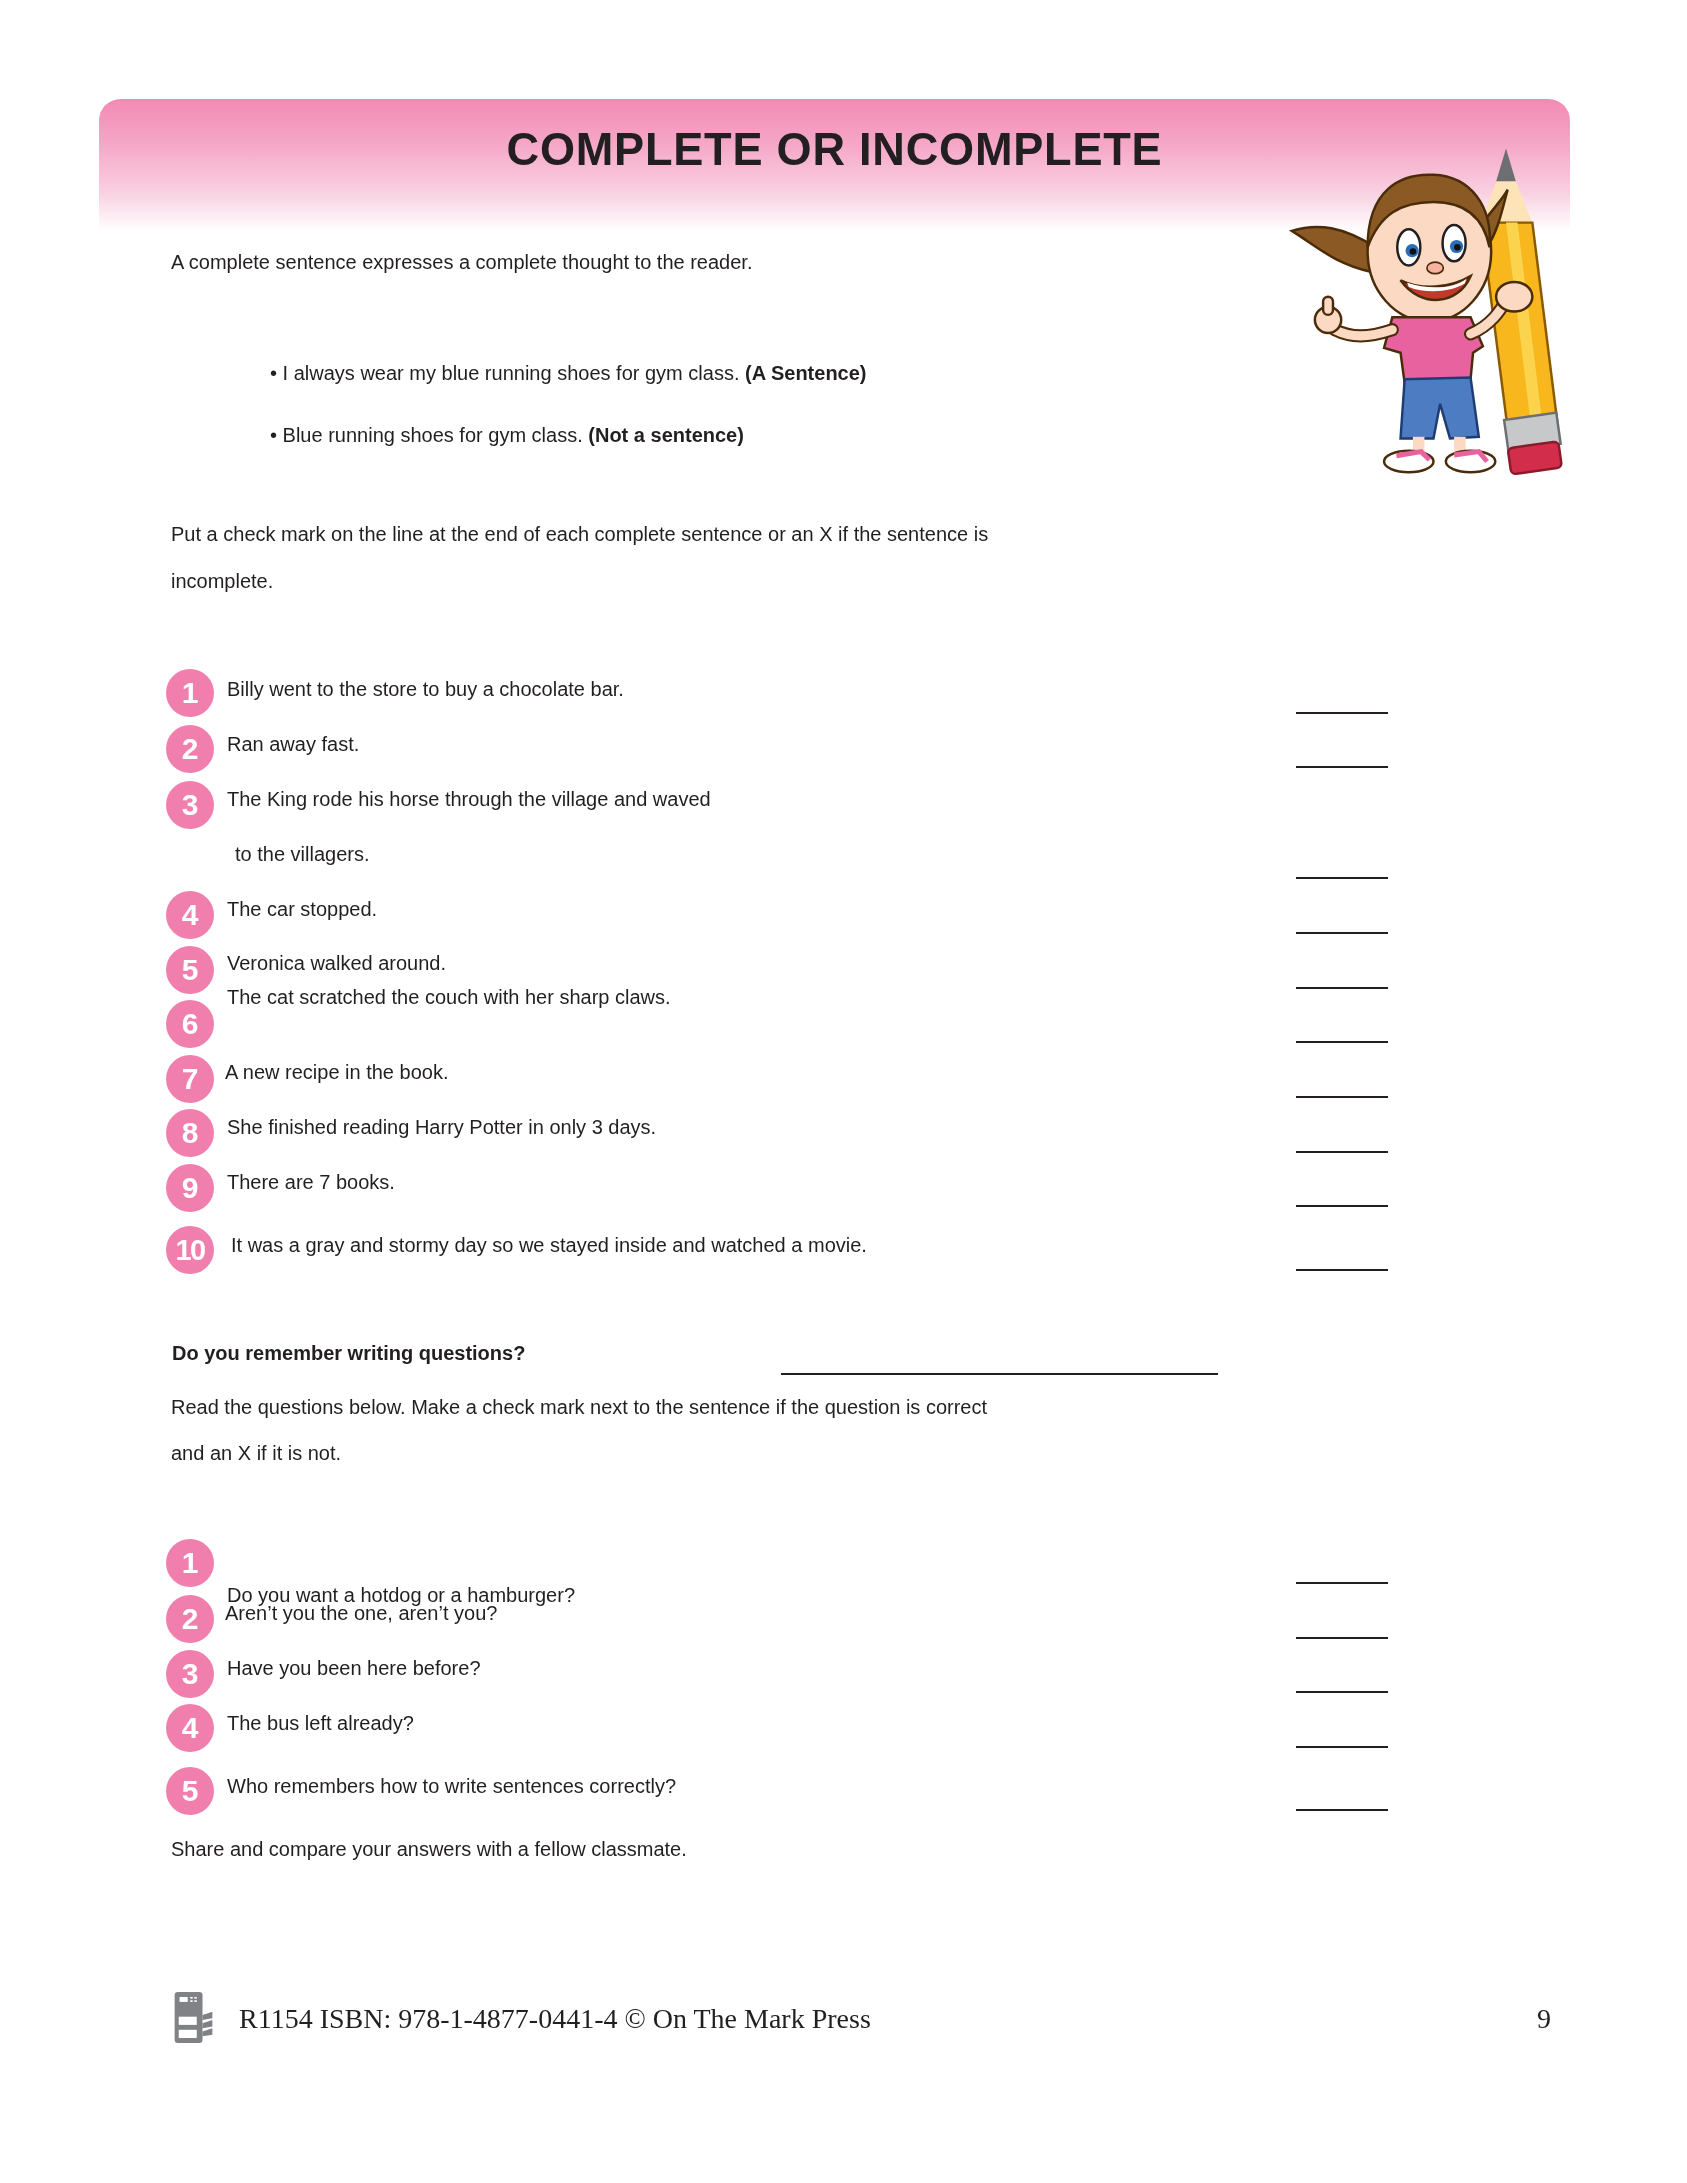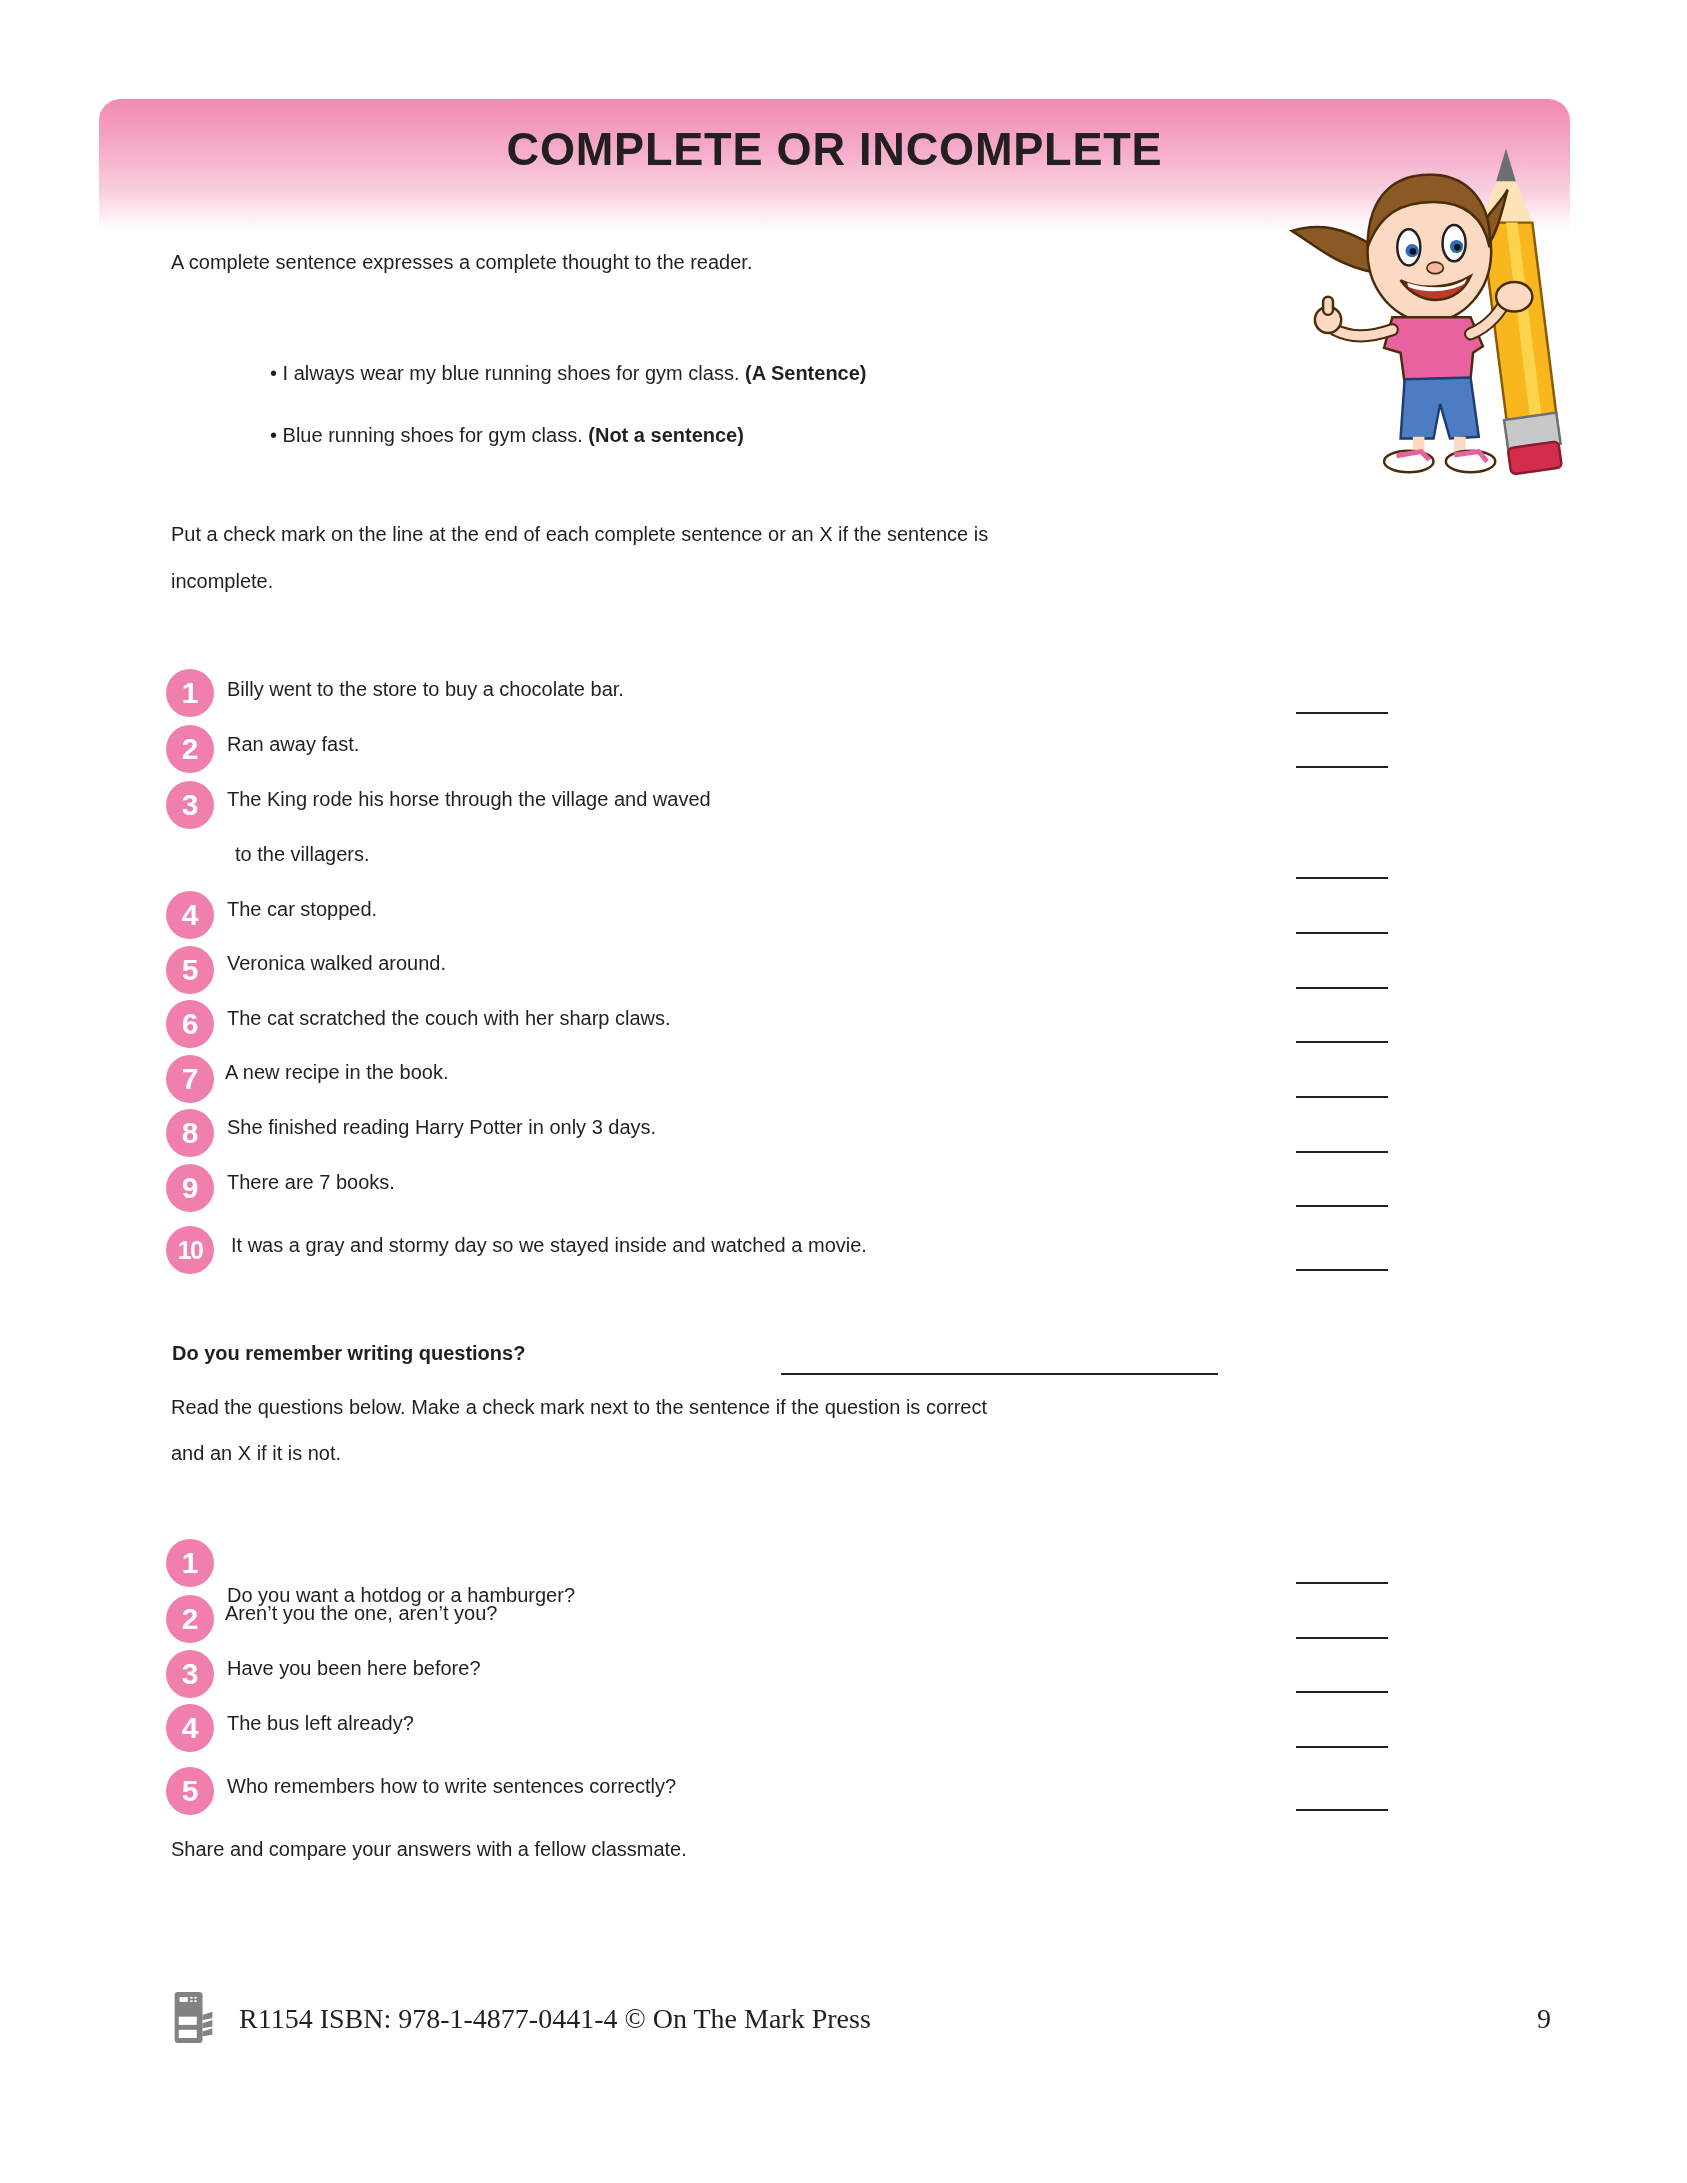--- a/index.html
+++ b/index.html
@@ -9,21 +9,21 @@
     border-radius: 21.4px 21.4px 0 0;
     background: linear-gradient(to bottom, #f28ab3 0%, #f5a8c8 35%, #f9cfe0 70%, #ffffff 100%); }
   .page-title { position: absolute; left: 99px; top: 122px; width: 1471px; text-align: center;
     font-size: 46px; font-weight: bold; letter-spacing: 0.8px; color: #231f20;
     transform: scaleX(0.98); }
   .mascot { position: absolute; left: 1285px; top: 132px; width: 297px; height: 346px; }
   .txt { position: absolute; font-size: 20px; line-height: 1; white-space: nowrap; }
   .bold { font-weight: bold; }
   .num { position: absolute; width: 48px; height: 48px; border-radius: 50%; background: #f07fae;
     color: #ffffff; font-weight: bold; font-size: 30px; text-align: center; line-height: 48px; }
-  .num.small { font-size: 25px; letter-spacing: -1.6px; }
+  .num.small { font-size: 29px; letter-spacing: -1.6px; }
   .ans-line { position: absolute; width: 92px; height: 0; border-top: 2.5px solid #231f20; }
   .q-line { position: absolute; width: 437px; height: 0; border-top: 2.5px solid #231f20; }
   .footer-text { position: absolute; font-family: "Liberation Serif", serif; font-size: 28px;
     color: #231f20; white-space: nowrap; }
   .footer-icon { position: absolute; left: 173px; top: 1992px; width: 41px; height: 51px; }
 </style>
 </head>
 <body>
 
 <div class="header-band"></div>
@@ -108,21 +108,21 @@
 
 <div class="num" style="left:166px; top:891px;">4</div>
 <div class="txt" style="left:227px; top:899px;">The car stopped.</div>
 <div class="ans-line" style="left:1296px; top:932px;"></div>
 
 <div class="num" style="left:166px; top:946px;">5</div>
 <div class="txt" style="left:227px; top:953px;">Veronica walked around.</div>
 <div class="ans-line" style="left:1296px; top:987px;"></div>
 
 <div class="num" style="left:166px; top:1000px;">6</div>
-<div class="txt" style="left:227px; top:1008px;text-align:right;">The cat scratched the couch with her sharp claws.</div>
+<div class="txt" style="left:227px; top:987px;text-align:right;">The cat scratched the couch with her sharp claws.</div>
 <div class="ans-line" style="left:1296px; top:1041px;"></div>
 
 <div class="num" style="left:166px; top:1055px;">7</div>
 <div class="txt" style="left:225px; top:1062px;">A new recipe in the book.</div>
 <div class="ans-line" style="left:1296px; top:1096px;"></div>
 
 <div class="num" style="left:166px; top:1109px;">8</div>
 <div class="txt" style="left:227px; top:1117px;">She finished reading Harry Potter in only 3 days.</div>
 <div class="ans-line" style="left:1296px; top:1151px;"></div>
 

